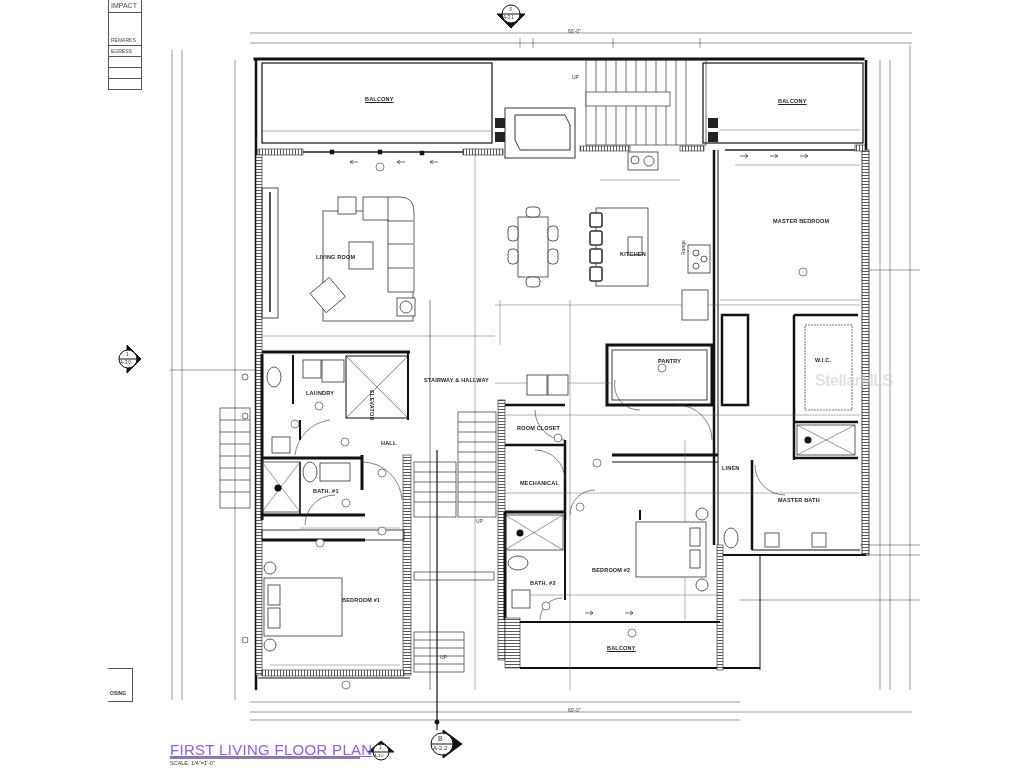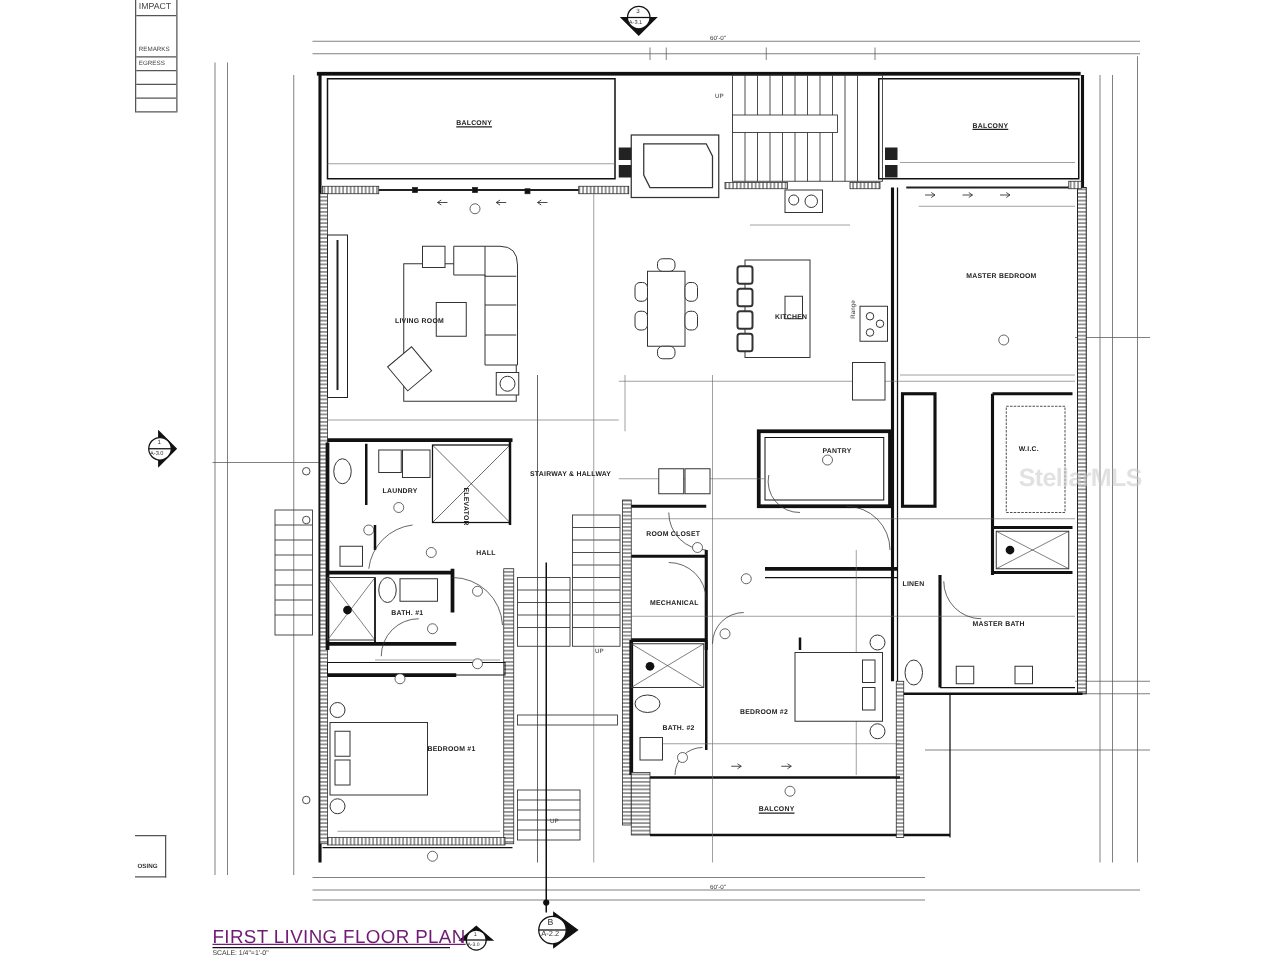--- a/index.html
+++ b/index.html
@@ -1,27 +1,27 @@
 <!DOCTYPE html>
 <html><head>
 <meta charset="utf-8">
 <style>
   html,body{margin:0;padding:0;background:#fff;}
   body{width:1024px;height:768px;position:relative;overflow:hidden;font-family:"Liberation Sans",sans-serif;color:#111;}
   #plan{position:absolute;left:0;top:0;width:1024px;height:768px;}
   .lbl{position:absolute;font-size:5.5px;font-weight:bold;letter-spacing:0.2px;color:#222;white-space:nowrap;}
   .lbl.u{text-decoration:underline;}
-  .title{position:absolute;left:170px;top:741px;font-size:15px;font-weight:normal;text-decoration:underline;color:#701a75;letter-spacing:0.3px;}
+  .title{position:absolute;left:170px;top:741px;font-size:15px;font-weight:normal;text-decoration:underline;color:#8b5cf6;letter-spacing:0.3px;}
   .scale{position:absolute;left:170px;top:760px;font-size:5.5px;color:#333;}
   .legend{position:absolute;left:108px;top:0;width:32px;height:90px;border-left:1px solid #555;border-right:1px solid #555;}
   .legend .row{height:10px;border-bottom:1px solid #555;font-size:5px;line-height:10px;padding-left:2px;color:#444;}
   .legend .hdr{font-size:7px;height:12px;line-height:12px;}
   .closing{position:absolute;left:108px;top:668px;width:24px;height:32px;border:1px solid #555;border-left:none;}
   .closing span{position:absolute;bottom:5px;left:2px;font-size:5px;font-weight:bold;color:#333;}
-  .watermark{position:absolute;left:815px;top:372px;font-size:20px;color:rgba(200,200,200,0.55);font-weight:bold;letter-spacing:-0.5px;}
+  .watermark{position:absolute;left:815px;top:372px;font-size:16px;color:rgba(200,200,200,0.55);font-weight:bold;letter-spacing:-0.5px;}
   .tag{position:absolute;font-size:5px;color:#333;}
 </style>
 </head>
 <body>
 
 <svg id="plan" viewBox="0 0 1024 768" xmlns="http://www.w3.org/2000/svg">
   <defs>
     <pattern id="hatch" width="3" height="3" patternUnits="userSpaceOnUse">
       <rect width="3" height="3" fill="#fff"></rect>
       <line x1="0" y1="1.5" x2="3" y2="1.5" stroke="#333" stroke-width="0.8"></line>

